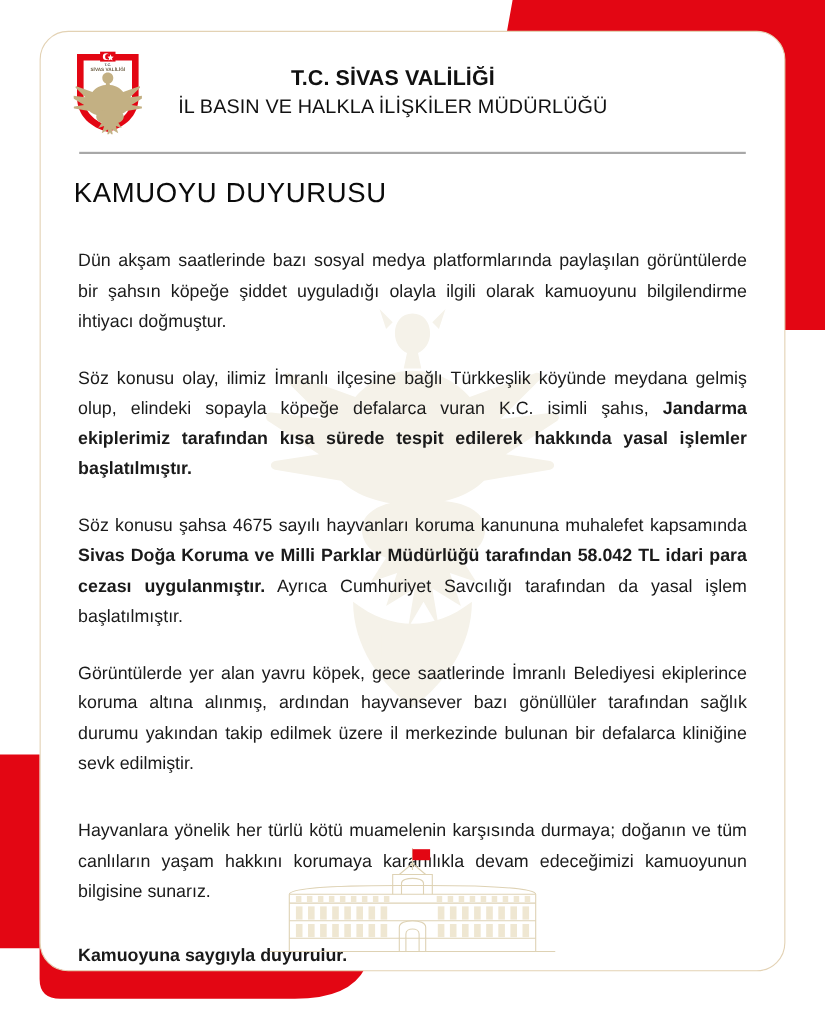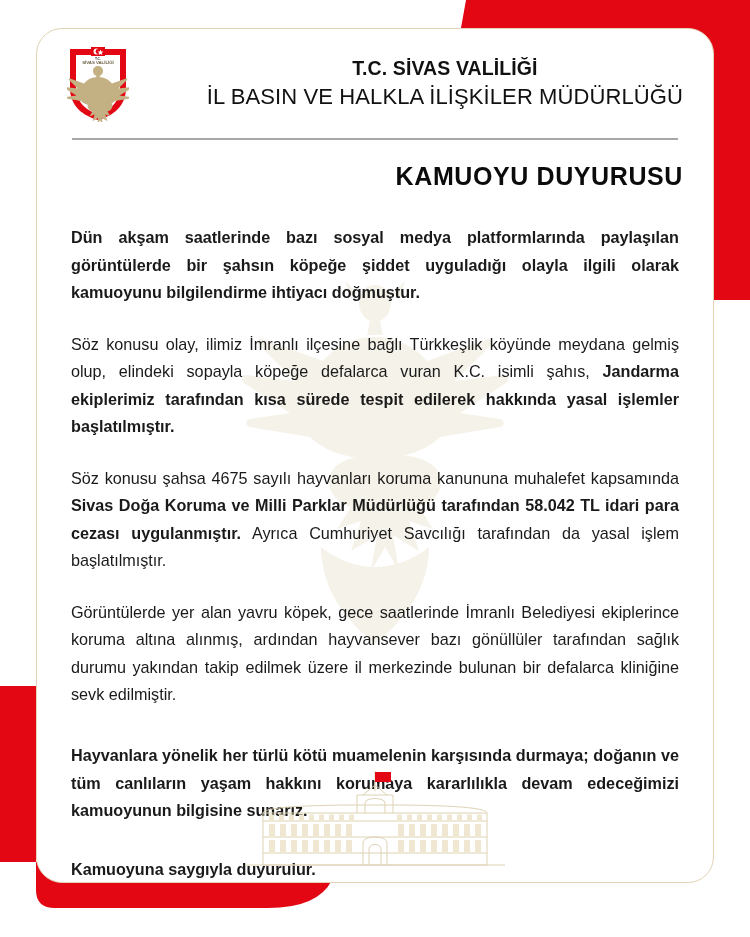--- a/index.html
+++ b/index.html
@@ -46,66 +46,66 @@
     position:absolute;
     left:0;top:0;right:0;bottom:0;
     padding:0 30px;
     box-sizing:border-box;
   }
 
   
   .header{
     display:flex;
     align-items:center;
-    justify-content:space-between;
-    gap:18px;
+    justify-content:flex-start;
+    gap:33px;
     padding-top:17px;
     height:76px;
   }
   .crest{width:62px;height:76px;flex:0 0 auto;}
   .header-text{text-align:center;}
   .org-line1{
     font-size:19.5px;font-weight:bold;color:#111;
     letter-spacing:.1px;line-height:1.28;
   }
   .org-line2{
-    font-size:22px;font-weight:normal;color:#111;
+    font-size:18px;font-weight:normal;color:#111;
     letter-spacing:.1px;line-height:1.3;margin-top:2px;
   }
 
   .divider{
     height:2px;background:#a8a8a8;
     margin:16px 5px 0 5px;
   }
 
   .doc-title{
-    text-align:right;
+    text-align:left;
     font-size:25px;
-    font-weight:bold;
+    font-weight:normal;
     color:#0b0b0b;
     letter-spacing:.6px;
     margin-top:22px;
   }
 
   
   .body-text{
     position:relative;
     margin-top:22px;
     padding:0 4px;
     color:#1a1a1a;
   }
   p.para{
     margin:0 0 24px 0;
     font-size:16.2px;
     line-height:1.70;
     text-align:justify;
     text-justify:inter-word;
   }
   p.para:last-child{margin-bottom:0;}
-  p.para.bold{font-weight:bold;margin-top:33px;}
+  p.para.bold{font-weight:normal;margin-top:33px;}
   b{font-weight:bold;}
 
   .signoff{
     margin-top:30px;
     font-size:16.2px;
     font-weight:bold;
     line-height:1.75;
     color:#1a1a1a;
   }
 

